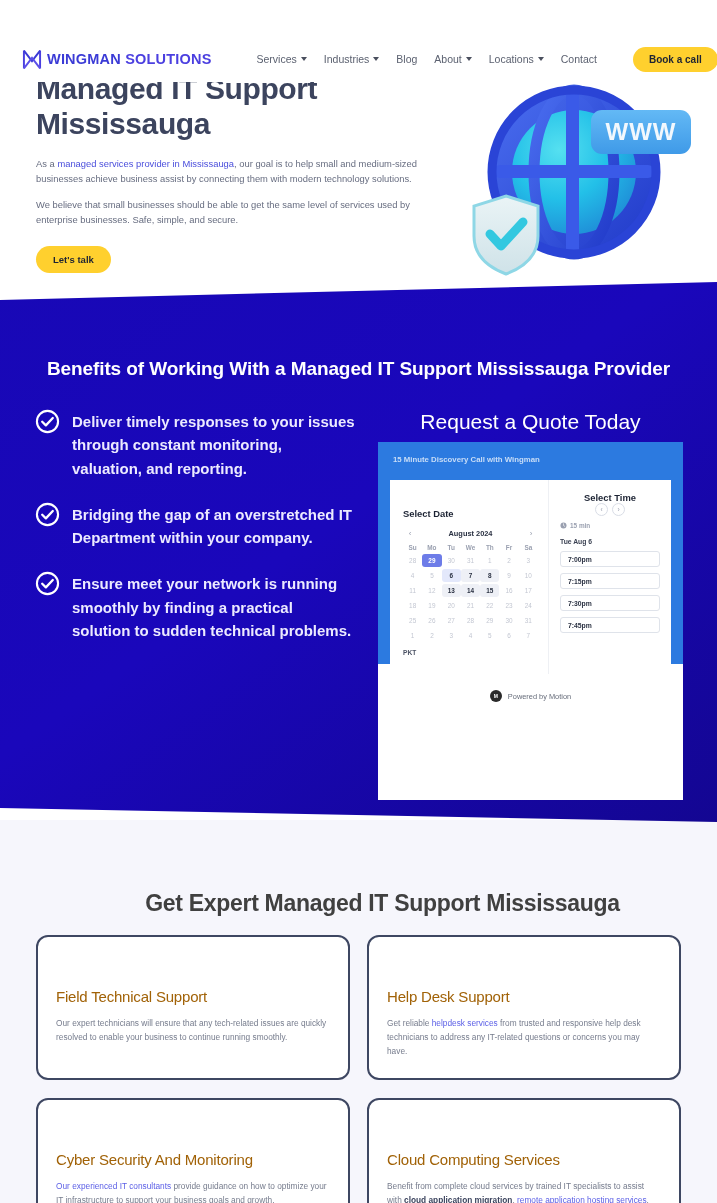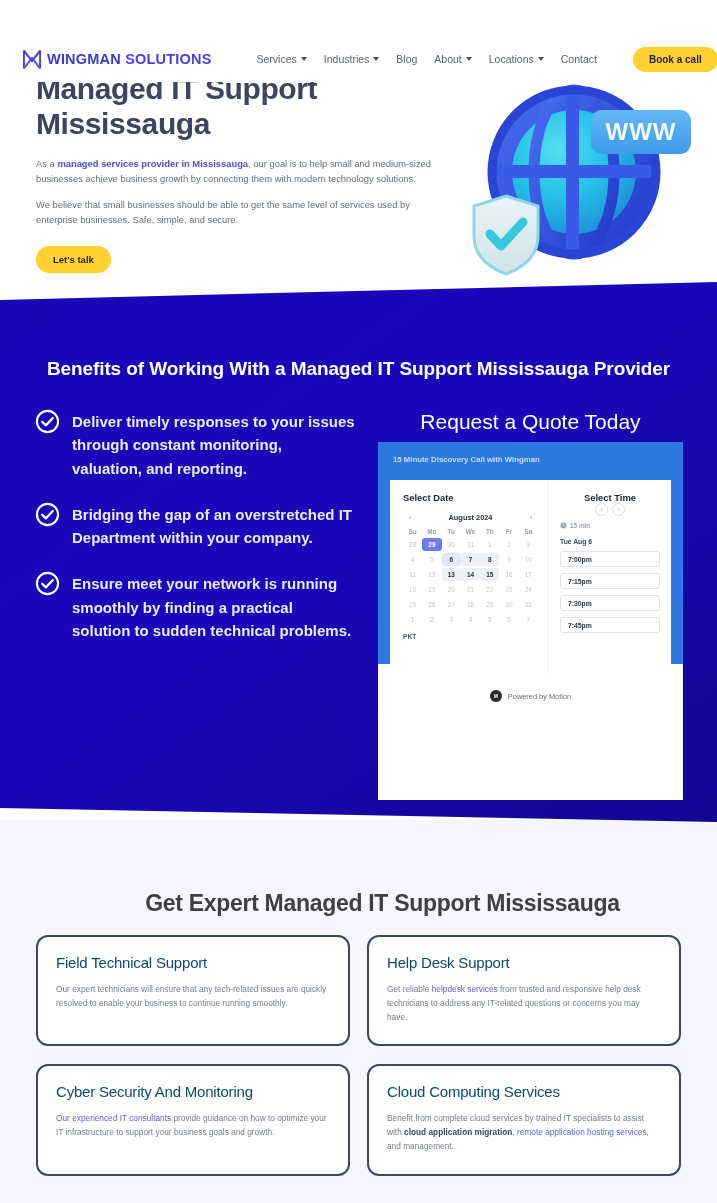--- a/index.html
+++ b/index.html
@@ -41,21 +41,21 @@
   .crumbs .sep { color: #8a8fa0; margin: 0 2px; }
 
   
   .hero { position: absolute; top: 72px; left: 36px; width: 430px; z-index: 12; }
   .hero h1 {
     font-size: 30px; line-height: 1.16; color: #3c445e;
     font-weight: 700; letter-spacing: -.4px; max-width: 310px;
   }
   .hero p { margin-top: 14px; font-size: 9.4px; line-height: 1.62; color: #676d80; max-width: 412px; }
   .hero p.second { margin-top: 11px; }
-  .hero p b { color: #4b4fdc; font-weight: 700; }
+  .hero p b { color: #4b4fdc; font-weight: 400; }
   .lets-talk {
     margin-top: 18px; background: #ffd02e; color: #1e2433; border: none;
     font-size: 9.5px; font-weight: 700; padding: 8px 17px; border-radius: 16px; cursor: pointer;
   }
   .hero-art { position: absolute; top: 74px; left: 466px; width: 235px; height: 205px; z-index: 11; }
 
   
   .blue-wrap { position: absolute; top: 270px; left: 0; width: 717px; height: 580px; z-index: 5; }
   .blue-band {
     position: absolute; inset: 0;
@@ -85,21 +85,21 @@
     background: #ffffff; overflow: hidden;
   }
   .booker-head { background: #2c7ae0; padding: 13px 15px 16px; }
   .booker-sub { font-size: 7.8px; font-weight: 700; color: #c8ddf7; }
   .booker-head h3 { margin-top: 8px; font-size: 10.2px; line-height: 1.42; color: #ffffff; font-weight: 700; }
   .booker-body { position: relative; background: #2c7ae0; padding: 0 12px 0; height: 184px; }
   .cal-card {
     position: absolute; top: 0; left: 12px; width: 281px; height: 194px;
     background: #ffffff; display: flex;
   }
-  .cal-left { width: 158px; padding: 12px 10px 0 13px; }
+  .cal-left { width: 158px; padding: 28px 10px 0 13px; }
   .cal-right { width: 123px; padding: 12px 11px 0 11px; border-left: 1px solid #eef0f4; }
   .sec-h { font-size: 9.4px; font-weight: 700; color: #1c2333; }
   .cal-nav { display: flex; align-items: center; justify-content: space-between; margin-top: 10px; padding: 0 2px; }
   .cal-nav .arw { font-size: 8px; color: #9aa0b0; cursor: pointer; width: 10px; text-align: center; }
   .cal-month { font-size: 7.4px; font-weight: 700; color: #2a3142; }
   .dow { display: grid; grid-template-columns: repeat(7,1fr); margin-top: 6px; }
   .dow span { font-size: 6.4px; color: #9aa0b0; text-align: center; font-weight: 600; }
   .grid { display: grid; grid-template-columns: repeat(7,1fr); row-gap: 2px; margin-top: 3px; }
   .d { font-size: 6.4px; text-align: center; height: 13px; line-height: 13px; color: #3a4152; border-radius: 3px; cursor: pointer; }
   .d.mut { color: #c3c7d2; }
@@ -129,21 +129,21 @@
   .bottom { position: absolute; top: 820px; left: 0; width: 717px; height: 383px;
             background: #f6f6fc; z-index: 1; }
   .bottom-title { position: absolute; top: 890px; left: 0; width: 717px; text-align: center;
                   font-size: 23px; font-weight: 700; color: #404040; letter-spacing: -.3px; z-index: 6; margin-left: 24px; }
   .cards { position: absolute; top: 935px; left: 36px; width: 645px; z-index: 6;
            display: grid; grid-template-columns: 314px 314px; column-gap: 17px; row-gap: 18px; }
   .card {
     background: #ffffff; border: 2px solid #3e4762; border-radius: 12px;
     padding: 17px 18px 20px; min-height: 104px;
   }
-  .card h4 { font-size: 15px; font-weight: 400; color: #0c4a6e; letter-spacing: -.2px; }
+  .card h4 { font-size: 15px; font-weight: 400; color: #a16207; letter-spacing: -.2px; margin-top: 34px; }
   .card p { margin-top: 11px; font-size: 8.3px; line-height: 1.7; color: #767c8d; }
   .card p a { color: #5b5fe6; text-decoration: none; }
   .card p b { color: #3c445e; font-weight: 700; }
 </style>
 </head>
 <body>
 
 <div class="page">
 
   <div class="header">
@@ -186,21 +186,21 @@
 
     <button class="book-btn">Book a call</button>
   </div>
 
   <div class="crumbs">
     <a href="#">Home</a><span class="sep">»</span><span>Managed IT Services Mississauga</span>
   </div>
 
   <div class="hero">
     <h1>Managed IT Support Mississauga</h1>
-    <p><span>As a </span><b>managed services provider in Mississauga</b><span>, our goal is to help small and medium-sized businesses achieve business growth by connecting them with modern technology solutions.</span></p>
+    <p><span>As a </span><b>managed services provider in Mississauga</b><span>, our goal is to help small and medium-sized businesses achieve business assist by connecting them with modern technology solutions.</span></p>
     <p class="second">We believe that small businesses should be able to get the same level of services used by enterprise businesses. Safe, simple, and secure.</p>
     <button class="lets-talk">Let's talk</button>
   </div>
 
   <div class="hero-art">
     <svg viewBox="0 0 235 205" width="235" height="205">
       <defs>
         <radialGradient id="gcore" cx="38%" cy="32%" r="72%">
           <stop offset="0%" stop-color="#55e0f0"></stop>
             <stop offset="55%" stop-color="#23c0e8"></stop>

